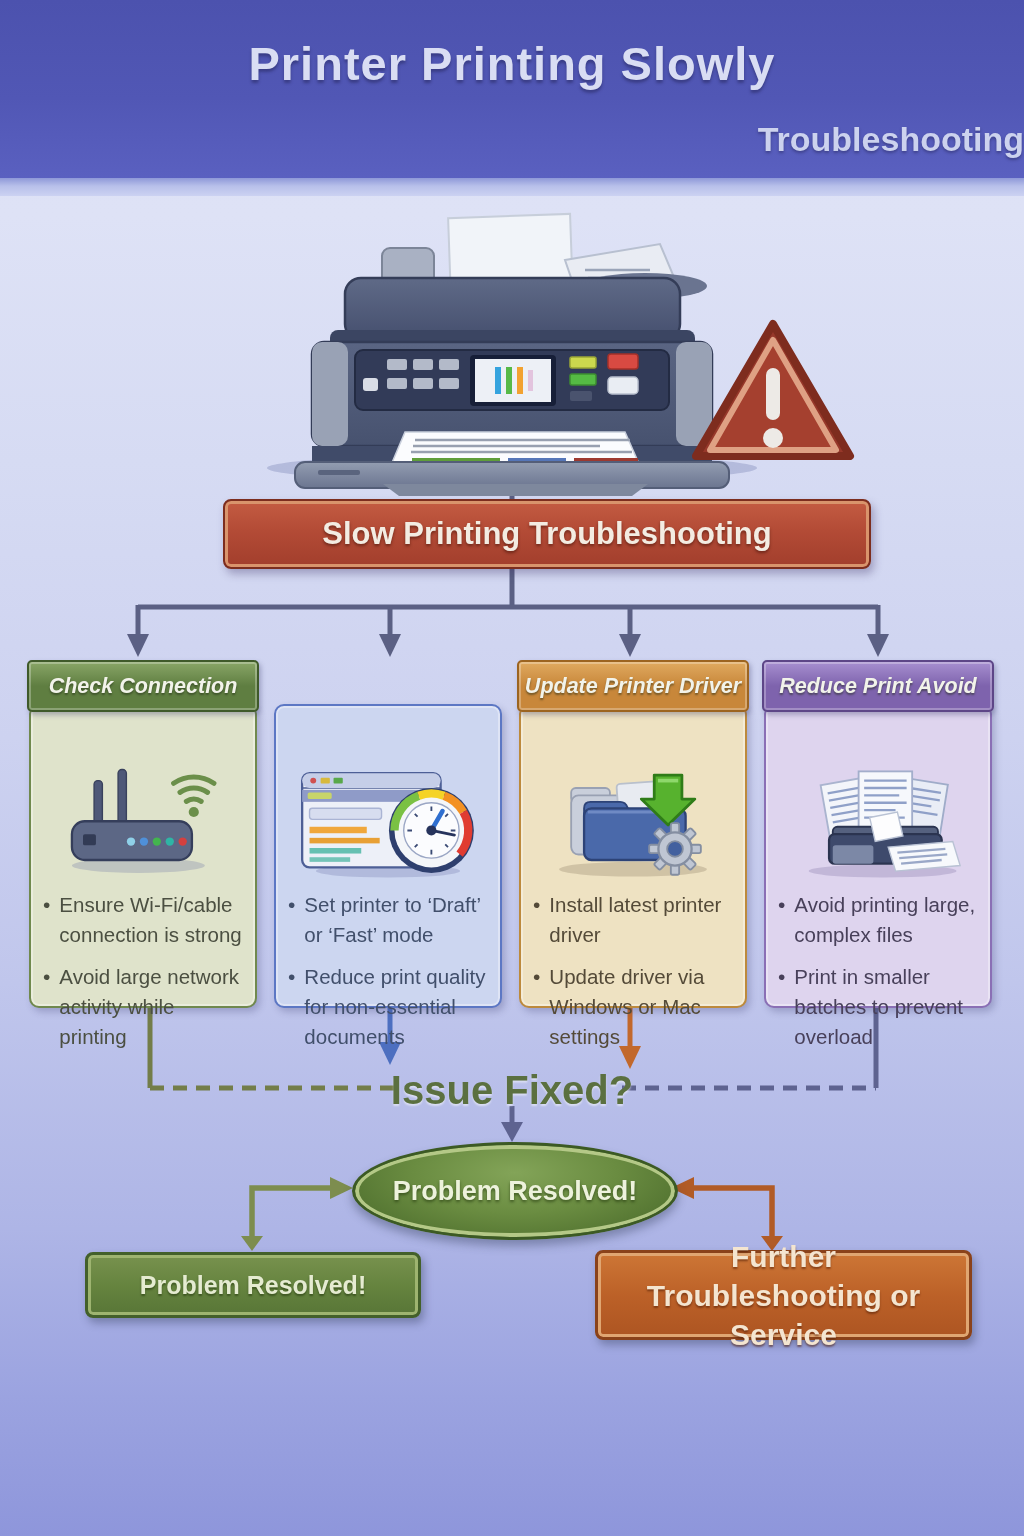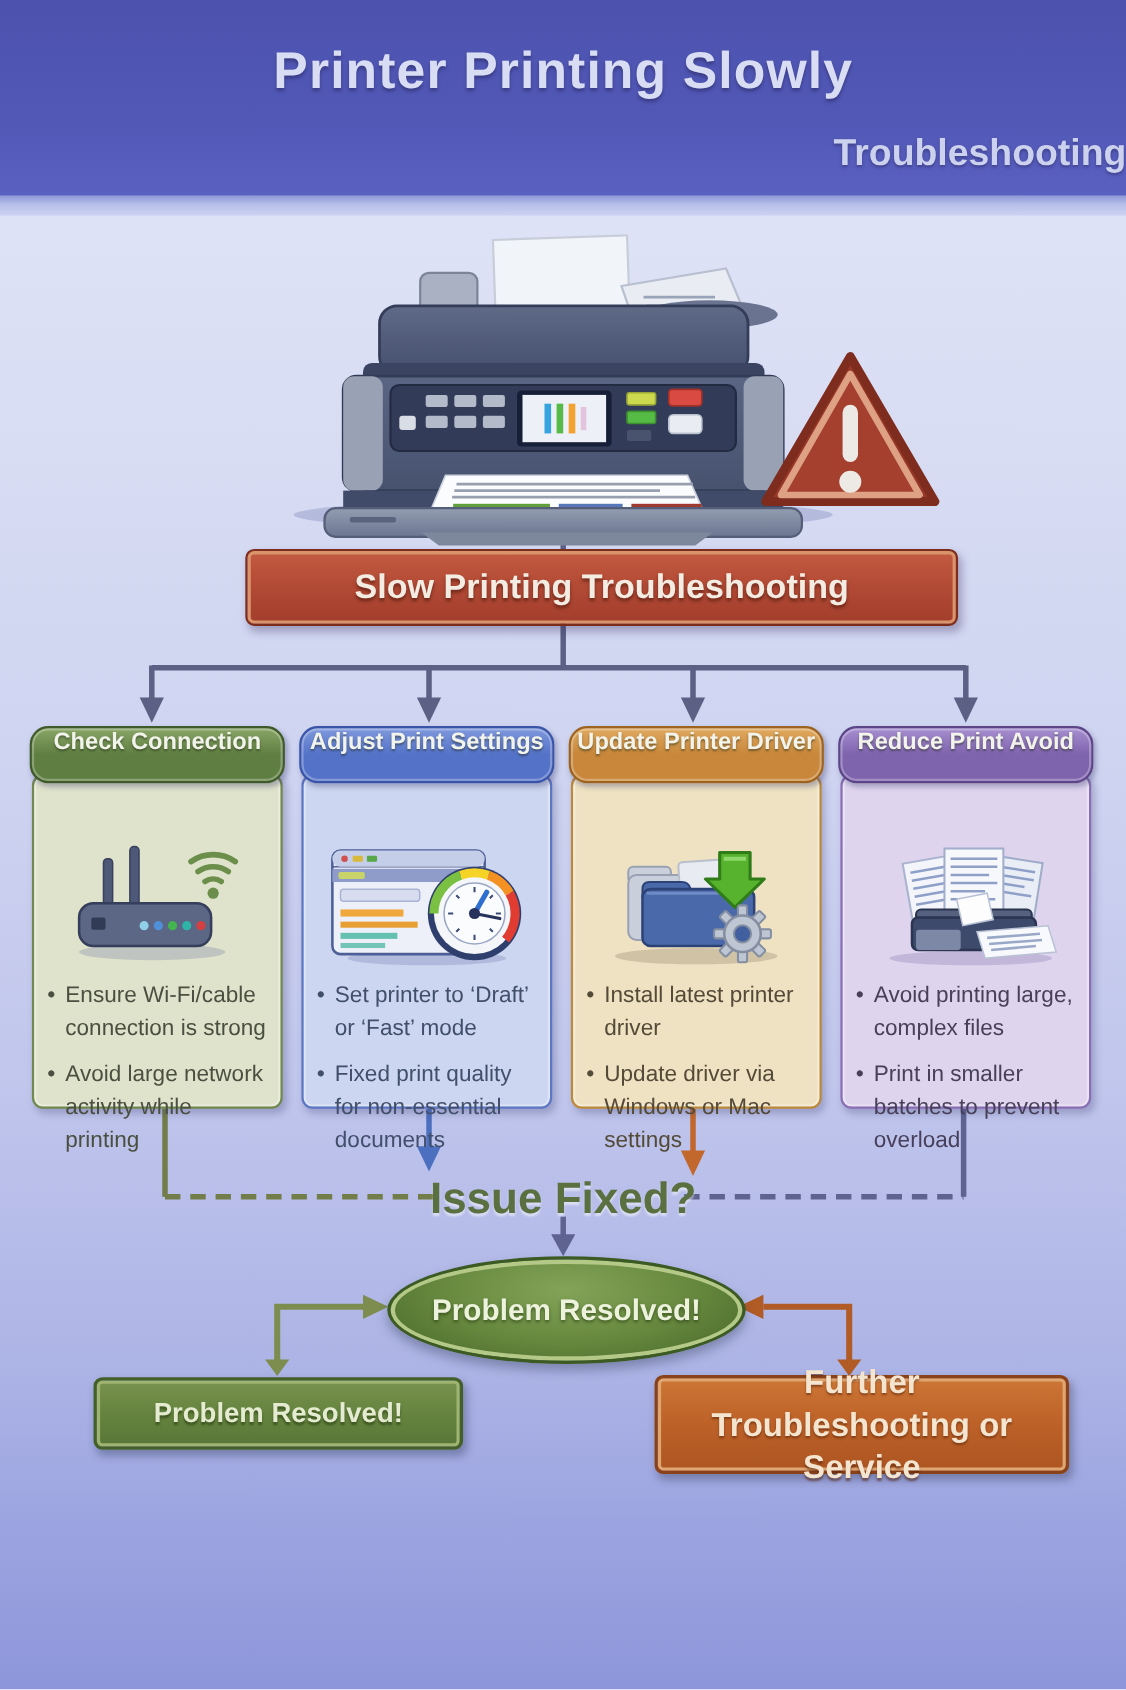--- a/index.html
+++ b/index.html
@@ -41,23 +41,23 @@
   }
   .banner-label{
     font-size:31px; font-weight:bold; color:#f3ece2;
     text-shadow:0 2px 3px rgba(70,20,10,.6);
   }
   
   .column{position:absolute; top:660px; width:232px; height:348px; z-index:3;}
   .col-header{
     position:absolute; left:0; right:0; top:0; height:48px; z-index:2;
     background:linear-gradient(180deg,var(--col-header-light) 0%,var(--col-header) 50%,var(--col-header) 100%);
-    border:2px solid var(--col-header-dark); border-radius:17px;
+    border:2px solid var(--col-header-dark); border-radius:5px;
     box-shadow:inset 0 0 0 2px rgba(255,255,255,.28), 2px 3px 5px rgba(60,60,110,.35);
-    display:flex; justify-content:center;
+    display:flex; align-items:center; justify-content:center;font-style:italic;
   }
   .col-header-label{
     font-size:21.5px; font-weight:bold; color:#f2f3ea; white-space:nowrap;
     text-shadow:0 2px 2px rgba(30,40,20,.5);
   }
   .col-body{
     position:absolute; left:2px; right:2px; top:44px; bottom:0; z-index:1;
     background:var(--col-body);
     border:2px solid var(--col-body-border); border-radius:10px;
     box-shadow:inset 0 0 0 2px rgba(255,255,255,.35), 3px 4px 7px rgba(60,60,110,.28);
@@ -317,26 +317,23 @@
           <circle cx="152" cy="72" r="5.5" fill="#26335c"></circle>
         </g>
       </svg>
       <div class="col-bullets">
         <div class="bullet">
           <span class="bullet-dot">•</span>
           <span>Set printer to ‘Draft’ or ‘Fast’ mode</span>
         </div>
         <div class="bullet">
           <span class="bullet-dot">•</span>
-          <span>Fixed print quality for non-essential documents</span>
+          <span>Reduce print quality for non-essential documents</span>
         </div>
       </div>
-    </div>
-    <div class="col-header">
-      <span class="col-header-label">Adjust Print Settings</span>
     </div>
   </div>
 
   <div class="column" style="left: 517px; --col-header: #c8873a; --col-header-dark: #9c6420; --col-header-light: #e0aa60; --col-body: #eee2c2; --col-body-border: #bd8a3c; --col-text: #544a38;">
     <div class="col-body">
       <svg class="col-icon" width="200" height="120" viewBox="0 0 210 130" aria-hidden="true">
         <ellipse cx="105" cy="114" rx="80" ry="8" fill="rgba(120,105,80,0.25)"></ellipse>
         <rect x="38" y="26" width="42" height="16" rx="5" fill="#c9cfdb" stroke="#99a1b3" stroke-width="2"></rect>
         <rect x="38" y="34" width="96" height="64" rx="8" fill="#c9cfdb" stroke="#99a1b3" stroke-width="2"></rect>
         <rect x="88" y="20" width="50" height="30" rx="4" fill="#e8ebf1" stroke="#b9c0cc" stroke-width="2" transform="rotate(-4 113 35)"></rect>

